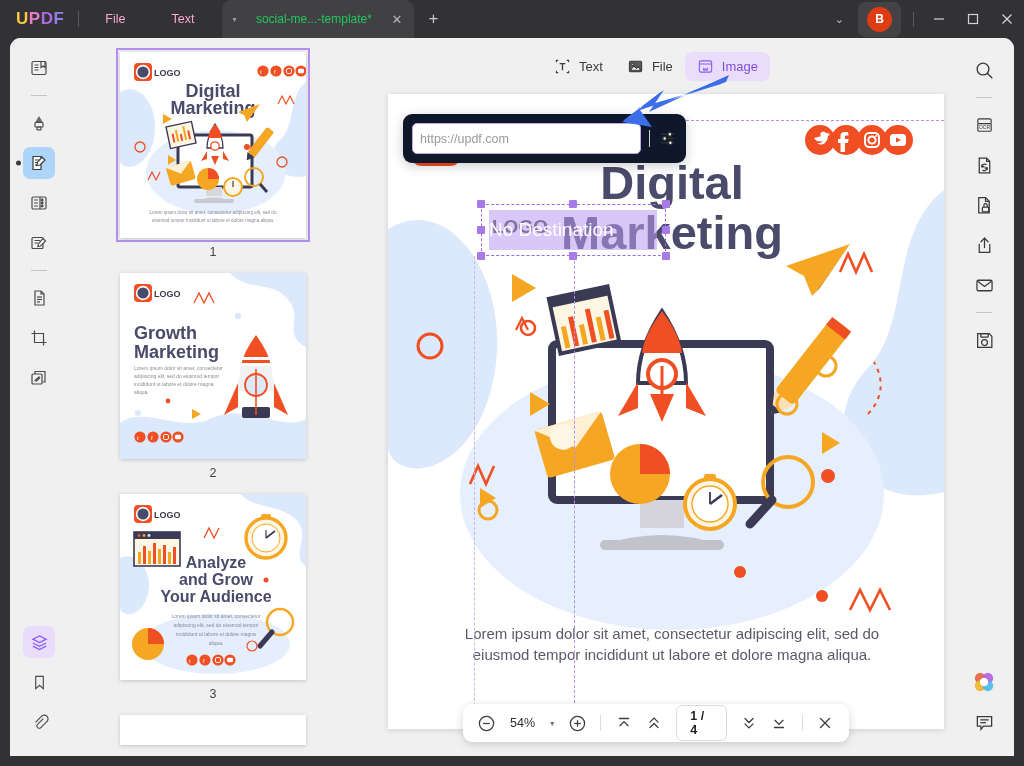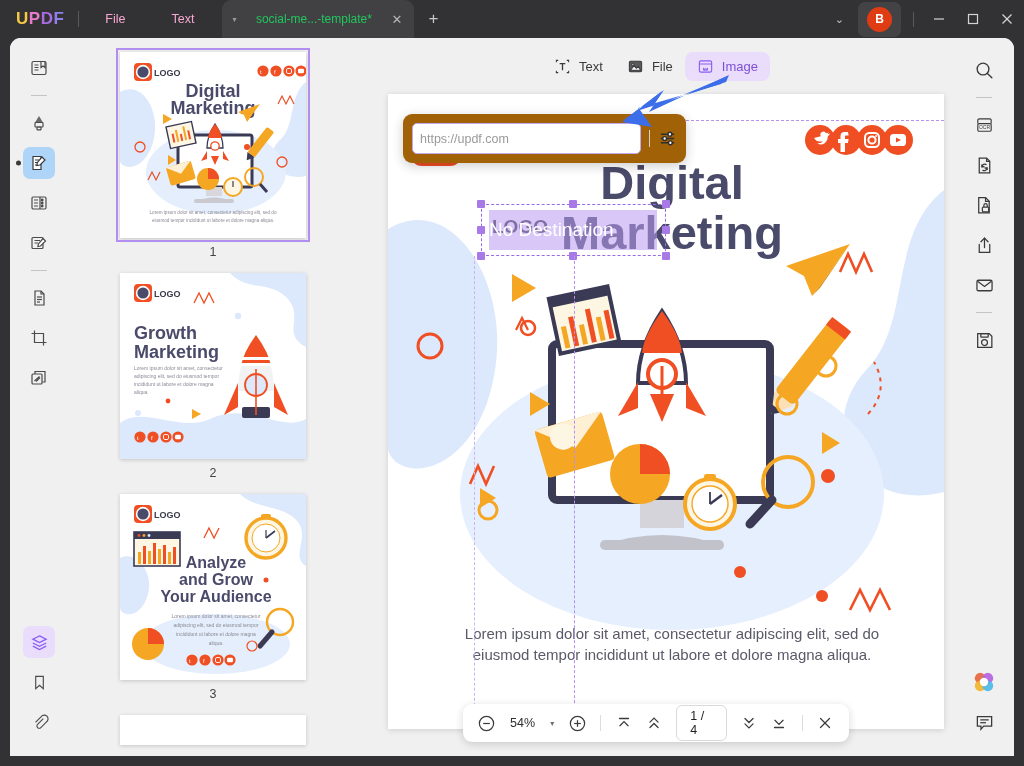--- a/index.html
+++ b/index.html
@@ -115,21 +115,21 @@
 
   
   .page-canvas {
     position:absolute; top:56px; left:30px; width:556px; height:635px;
     background:#fff; box-shadow:0 1px 6px rgba(0,0,0,0.14); overflow:hidden;
   }
 
   
   .url-popup {
     position:absolute; top:76px; left:45px; width:283px; height:49px;
-    background:#a16207; border-radius:9px; box-shadow:0 3px 12px rgba(0,0,0,0.20);
+    background:#0f172a; border-radius:9px; box-shadow:0 3px 12px rgba(0,0,0,0.20);
     display:flex; align-items:center; padding:0 9px; z-index:40;
   }
   .url-input {
     flex:1; height:31px; border:1.3px solid #c5a9f0; border-radius:5px;
     padding:0 7px; font-size:12.5px; color:#9a9a9c;
     font-family:"Liberation Sans", sans-serif; outline:none; background:#fff;
   }
   .url-input::placeholder { color:#9a9a9c; }
   .url-sep { width:1px; height:17px; background:#d0d0d2; margin:0 8px; }
   .url-settings { cursor:pointer; display:flex; align-items:center; }
@@ -171,21 +171,21 @@
   }
   .bb-btn {
     width:27px; height:27px; display:flex; align-items:center; justify-content:center;
     cursor:pointer; border-radius:5px; color:#3c3c3e;
   }
   .bb-zoom { font-size:12.5px; color:#2e2e30; padding:0 6px; min-width:34px; text-align:center; }
   .bb-caret { font-size:8px; color:#707072; padding:0 6px; cursor:pointer; }
   .bb-sep { width:1px; height:16px; background:#dcdcde; margin:0 5px; }
   .bb-page {
     border:1px solid #dadadc; border-radius:6px; padding:3px 13px;
-    font-size:12.5px; font-weight:normal; color:#1f1f21; margin:0 5px;
+    font-size:12.5px; font-weight:bold; color:#1f1f21; margin:0 5px;
     cursor:text;
   }
 
   
   .rrail {
     position:absolute; top:0; right:0; width:60px; height:718px;
     background:#f0f0f0; display:flex; flex-direction:column; align-items:center;
     padding-top:12px;
   }
   .rrail .rail-bottom { margin-top:auto; padding-bottom:14px; }

